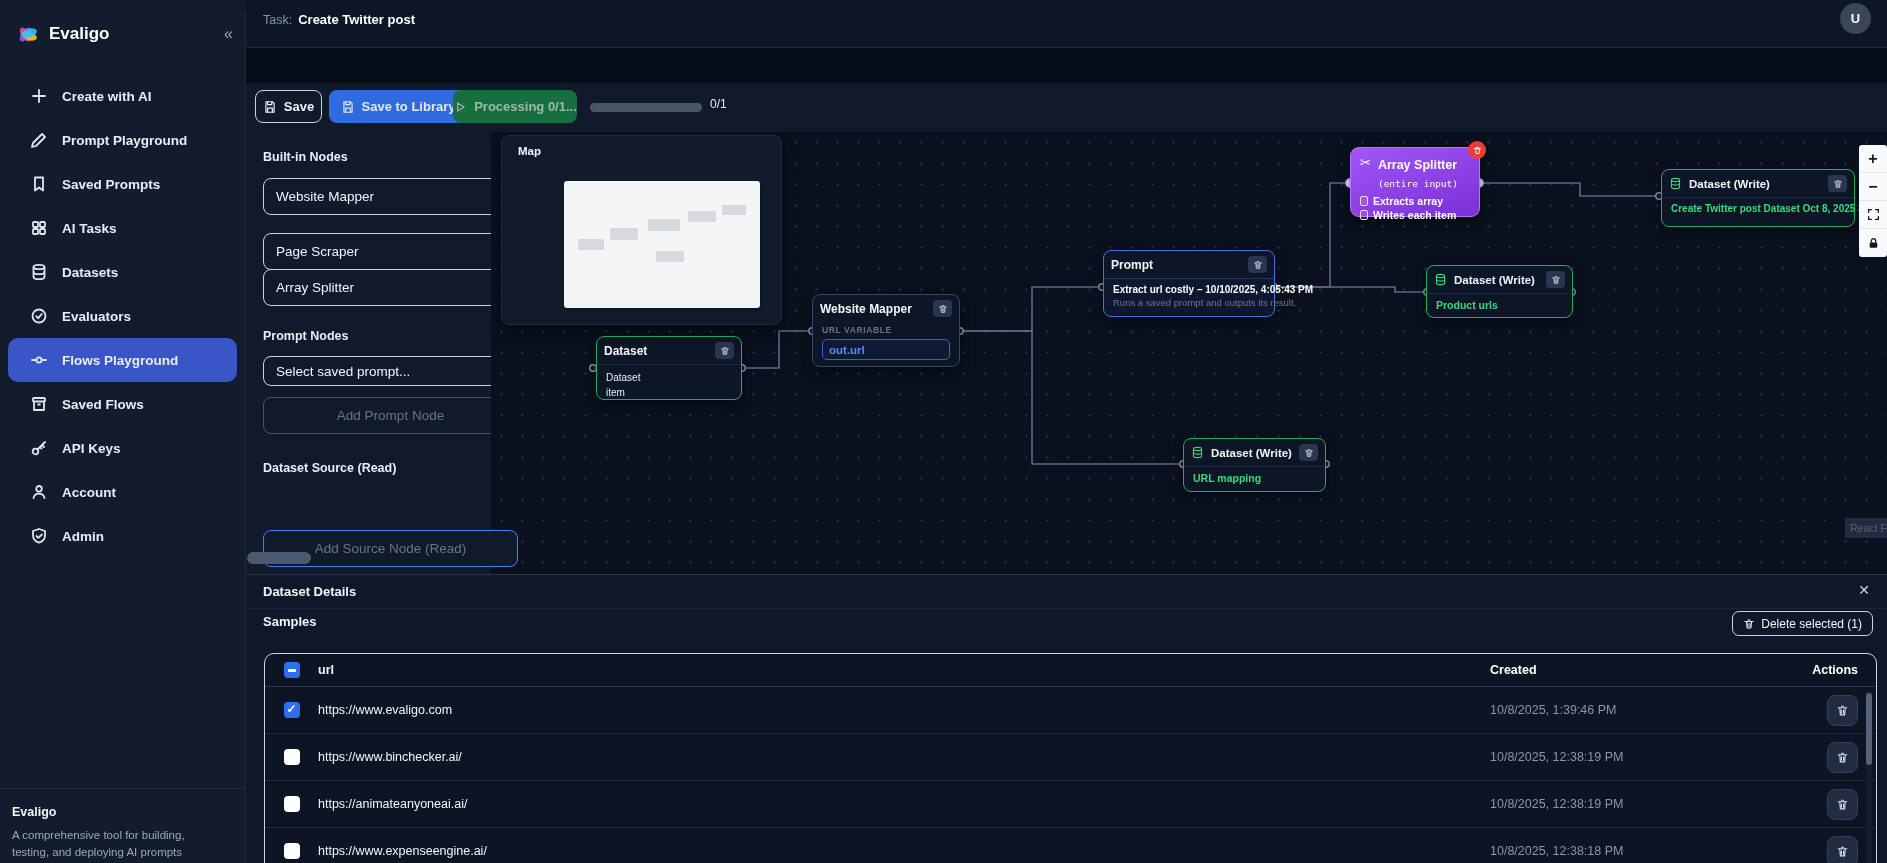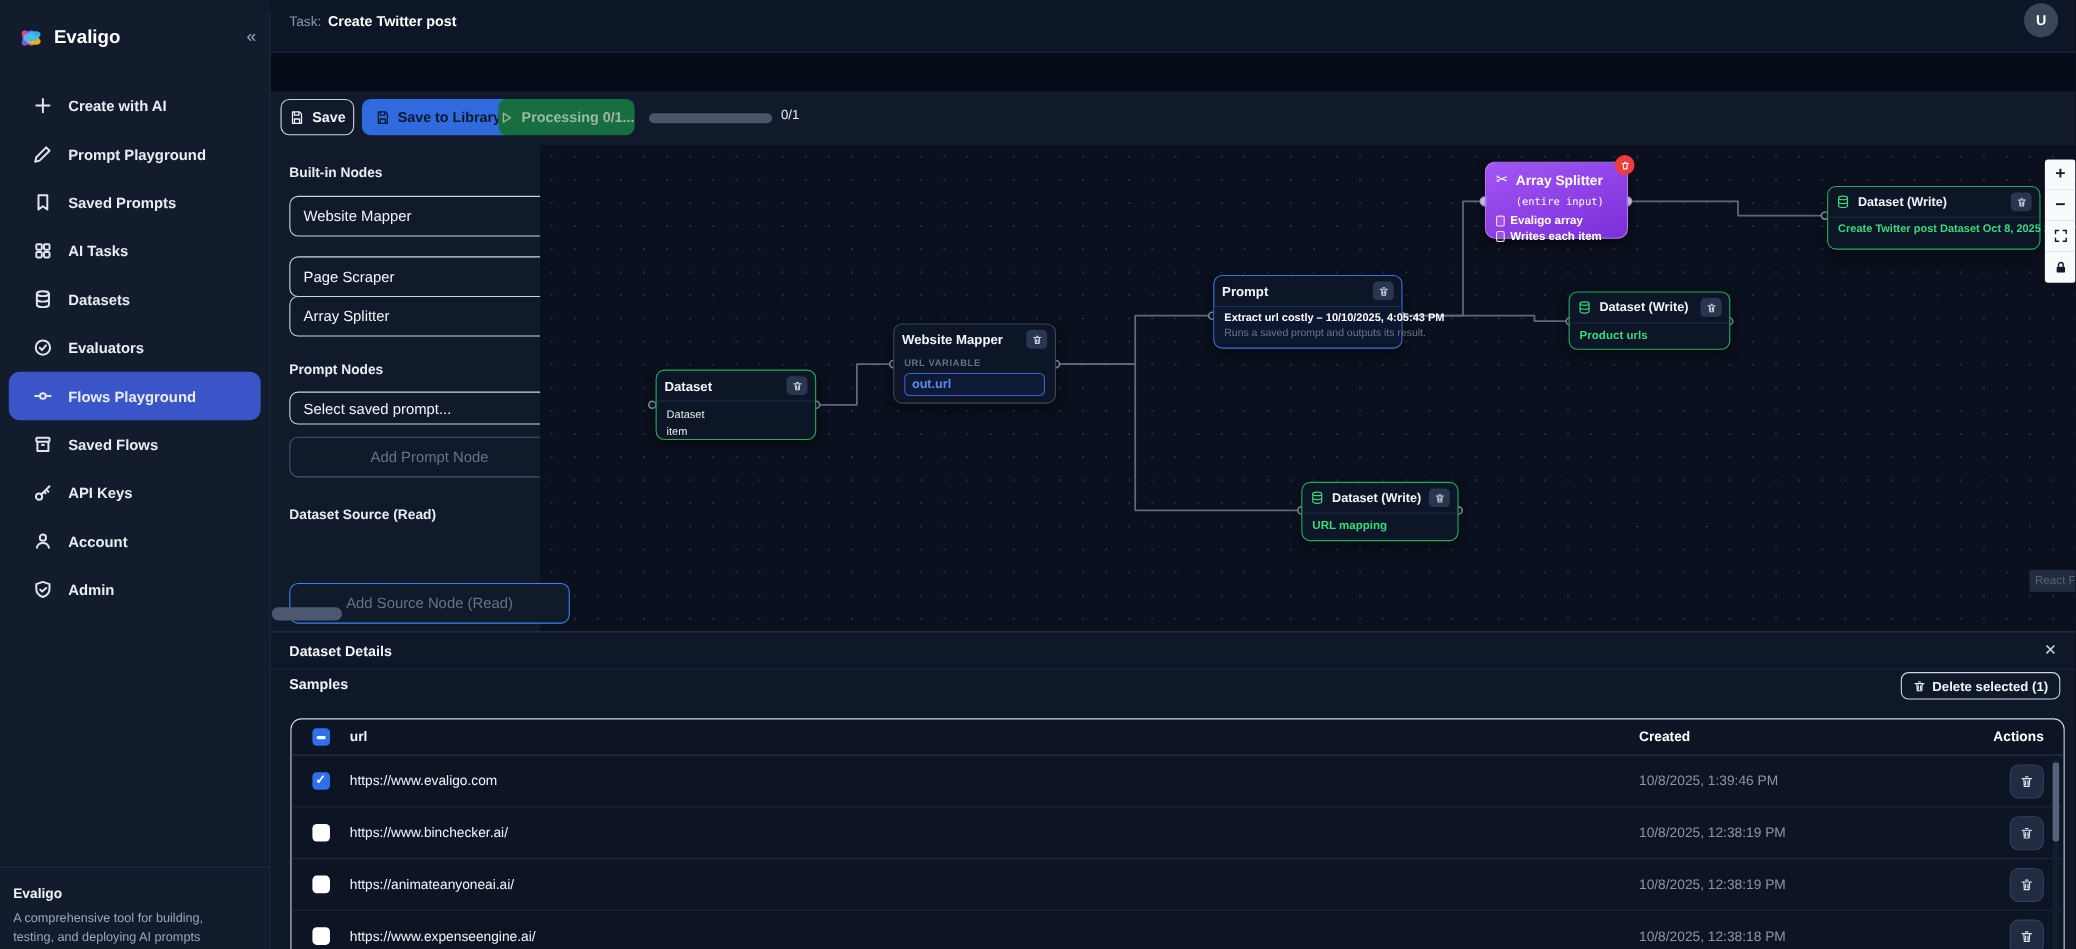--- a/index.html
+++ b/index.html
@@ -22,21 +22,21 @@
   
   .topbar { position:absolute; left:246px; top:0; right:0; height:48px; background:#0d1626; border-bottom:1px solid #1c2840; z-index:20; }
   .task { position:absolute; left:17px; top:12px; font-size:12.5px; color:#8796ab; }
   .task b { color:#fff; font-size:13px; margin-left:6px; }
   .avatar { position:absolute; right:16px; top:3px; width:31px; height:31px; border-radius:50%; background:#3a4557; color:#fff; font-size:13px; font-weight:bold; display:flex; align-items:center; justify-content:center; }
   .darkstrip { position:absolute; left:246px; top:48px; right:0; height:35px; background:#060c17; }
 
   
   .btn { display:inline-flex; align-items:center; gap:7px; border-radius:8px; font-size:13px; font-weight:bold; cursor:pointer; }
   .btn-save { position:absolute; left:255px; top:90px; width:67px; height:33px; justify-content:center; border:1px solid #cbd5e1; color:#f1f5f9; background:transparent; }
-  .btn-lib  { position:absolute; left:329px; top:90px; width:138px; height:33px; justify-content:center; background:#2f6bdf; color:#0f172a; }
+  .btn-lib  { position:absolute; left:329px; top:90px; width:138px; height:33px; justify-content:center; background:#2f6bdf; color:#e5e5e5; }
   .btn-proc { position:absolute; left:453px; top:90px; width:124px; height:33px; justify-content:center; background:#176e3f; color:#9fb8a8; }
   .bicon { width:14px; height:14px; }
   .progress { position:absolute; left:590px; top:103px; width:112px; height:9px; border-radius:5px; background:#4a5568; }
   .progress-text { position:absolute; left:710px; top:97px; font-size:12px; color:#e8edf4; }
 
   
   .pal-label { position:absolute; font-size:12.5px; font-weight:bold; color:#e8edf4; }
   .pal-box { position:absolute; left:263px; width:255px; height:37px; border:1px solid #cbd5e1; border-radius:8px; display:flex; align-items:center; justify-content:space-between; padding:0 12px; font-size:13.5px; color:#f1f5f9; background:#101a2b; cursor:pointer; }
   .pal-ghost { position:absolute; left:263px; width:255px; height:37px; border:1px solid #47546b; border-radius:8px; display:flex; align-items:center; justify-content:center; font-size:13.5px; color:#64748b; cursor:pointer; background:#101a2b; }
   .pal-ghost.blue { border-color:#3b82f6; z-index:25; }
@@ -84,21 +84,21 @@
   .ctl:last-child { border-bottom:none; }
   .ctl svg { width:13px; height:13px; }
   .attribution { position:absolute; left:1354px; top:386px; width:44px; height:20px; background:#222c40; color:#566177; font-size:10.5px; display:flex; align-items:center; padding-left:5px; white-space:nowrap; overflow:hidden; }
 
   
   .details { position:absolute; left:246px; top:574px; right:0; bottom:0; background:#0f1828; border-top:1px solid #2a3650; z-index:28; }
   .det-head { position:relative; height:34px; border-bottom:1px solid #1c2638; }
   .det-title { position:absolute; left:17px; top:9px; font-size:13px; font-weight:bold; color:#f1f5f9; }
   .det-close { position:absolute; right:17px; top:7px; font-size:14px; color:#cbd5e1; cursor:pointer; }
   .samples-label { position:absolute; left:17px; top:39px; font-size:13px; font-weight:bold; color:#f1f5f9; }
-  .btn-delete { position:absolute; right:14px; top:36px; height:25px; padding:0 10px; border:1px solid #cbd5e1; border-radius:7px; color:#f1f5f9; font-size:12px; font-weight:bold; display:flex; align-items:center; gap:6px; cursor:pointer; background:transparent; }
+  .btn-delete { position:absolute; right:14px; top:36px; height:25px; padding:0 10px; border:1px solid #cbd5e1; border-radius:7px; color:#f1f5f9; font-size:12px; font-weight:normal; display:flex; align-items:center; gap:6px; cursor:pointer; background:transparent; }
   .btn-delete svg { width:12px; height:12px; }
 
   .table { position:absolute; left:18px; right:10px; top:78px; bottom:-10px; border:1px solid #cbd5e1; border-radius:10px; background:#0d1524; overflow:hidden; }
   .thead { display:flex; align-items:center; height:33px; border-bottom:1px solid #2a3750; font-size:12.5px; font-weight:bold; color:#fff; }
   .trow { display:flex; align-items:center; height:47px; border-bottom:1px solid #1d2940; font-size:12.5px; }
   .c-check { width:53px; display:flex; justify-content:center; }
   .c-url { flex:1; color:#f1f5f9; }
   .c-created { width:300px; color:#8b95a5; }
   .thead .c-created { color:#fff; }
   .c-actions { width:86px; display:flex; justify-content:flex-end; padding-right:18px; }
@@ -213,20 +213,31 @@
           <circle cx="1081" cy="160" r="3.2"></circle>
         <circle cx="692" cy="332" r="3.2"></circle>
           <circle cx="835" cy="332" r="3.2"></circle>
       </g>
       <g fill="#efe3ff" stroke="#c9a6f7" stroke-width="1.4">
         <circle cx="859" cy="51" r="4.2"></circle>
           <circle cx="988" cy="51" r="4.2"></circle>
       </g>
     </svg>
 
+    <div class="minimap">
+      <div class="mt">Map</div>
+      <div class="mm-view">
+        <div class="mm-box" style="left:14px; top:58px; width:26px; height:11px;"></div>
+        <div class="mm-box" style="left:46px; top:47px; width:28px; height:12px;"></div>
+        <div class="mm-box" style="left:84px; top:38px; width:32px; height:12px;"></div>
+        <div class="mm-box" style="left:124px; top:30px; width:28px; height:11px;"></div>
+        <div class="mm-box" style="left:158px; top:24px; width:24px; height:10px;"></div>
+        <div class="mm-box" style="left:92px; top:70px; width:28px; height:11px;"></div>
+      </div>
+    </div>
 
     <div class="fnode green" style="left:105px; top:204px; width:146px; height:64px;">
       <div class="hd">
         <span class="ttl">Dataset</span>
         <span class="tbtn">
             <svg viewBox="0 0 24 24" fill="none" stroke="currentColor" stroke-width="2.2" stroke-linecap="round">
               <path d="M4 7h16M10 4h4M7 7l1 13h8l1-13M10 11v6M14 11v6"></path>
             </svg>
           </span>
       </div>
@@ -276,21 +287,21 @@
         </div>
       <div class="shd">
         <span style="font-size:13px;">✂</span>
         <span>
           <span class="st1">Array Splitter</span><br>
           <span class="st2">(entire input)</span>
         </span>
       </div>
       <div class="sline">
           <span class="doc"></span>
-          <span>Evaligo array</span>
+          <span>Extracts array</span>
         </div>
       <div class="sline">
           <span class="doc"></span>
           <span>Writes each item</span>
         </div>
     </div>
 
     <div class="fnode green" style="left:1170px; top:37px; width:194px; height:58px;">
       <div class="hd">
         <svg class="dbicon" viewBox="0 0 24 24" fill="none" stroke="currentColor" stroke-width="2">

